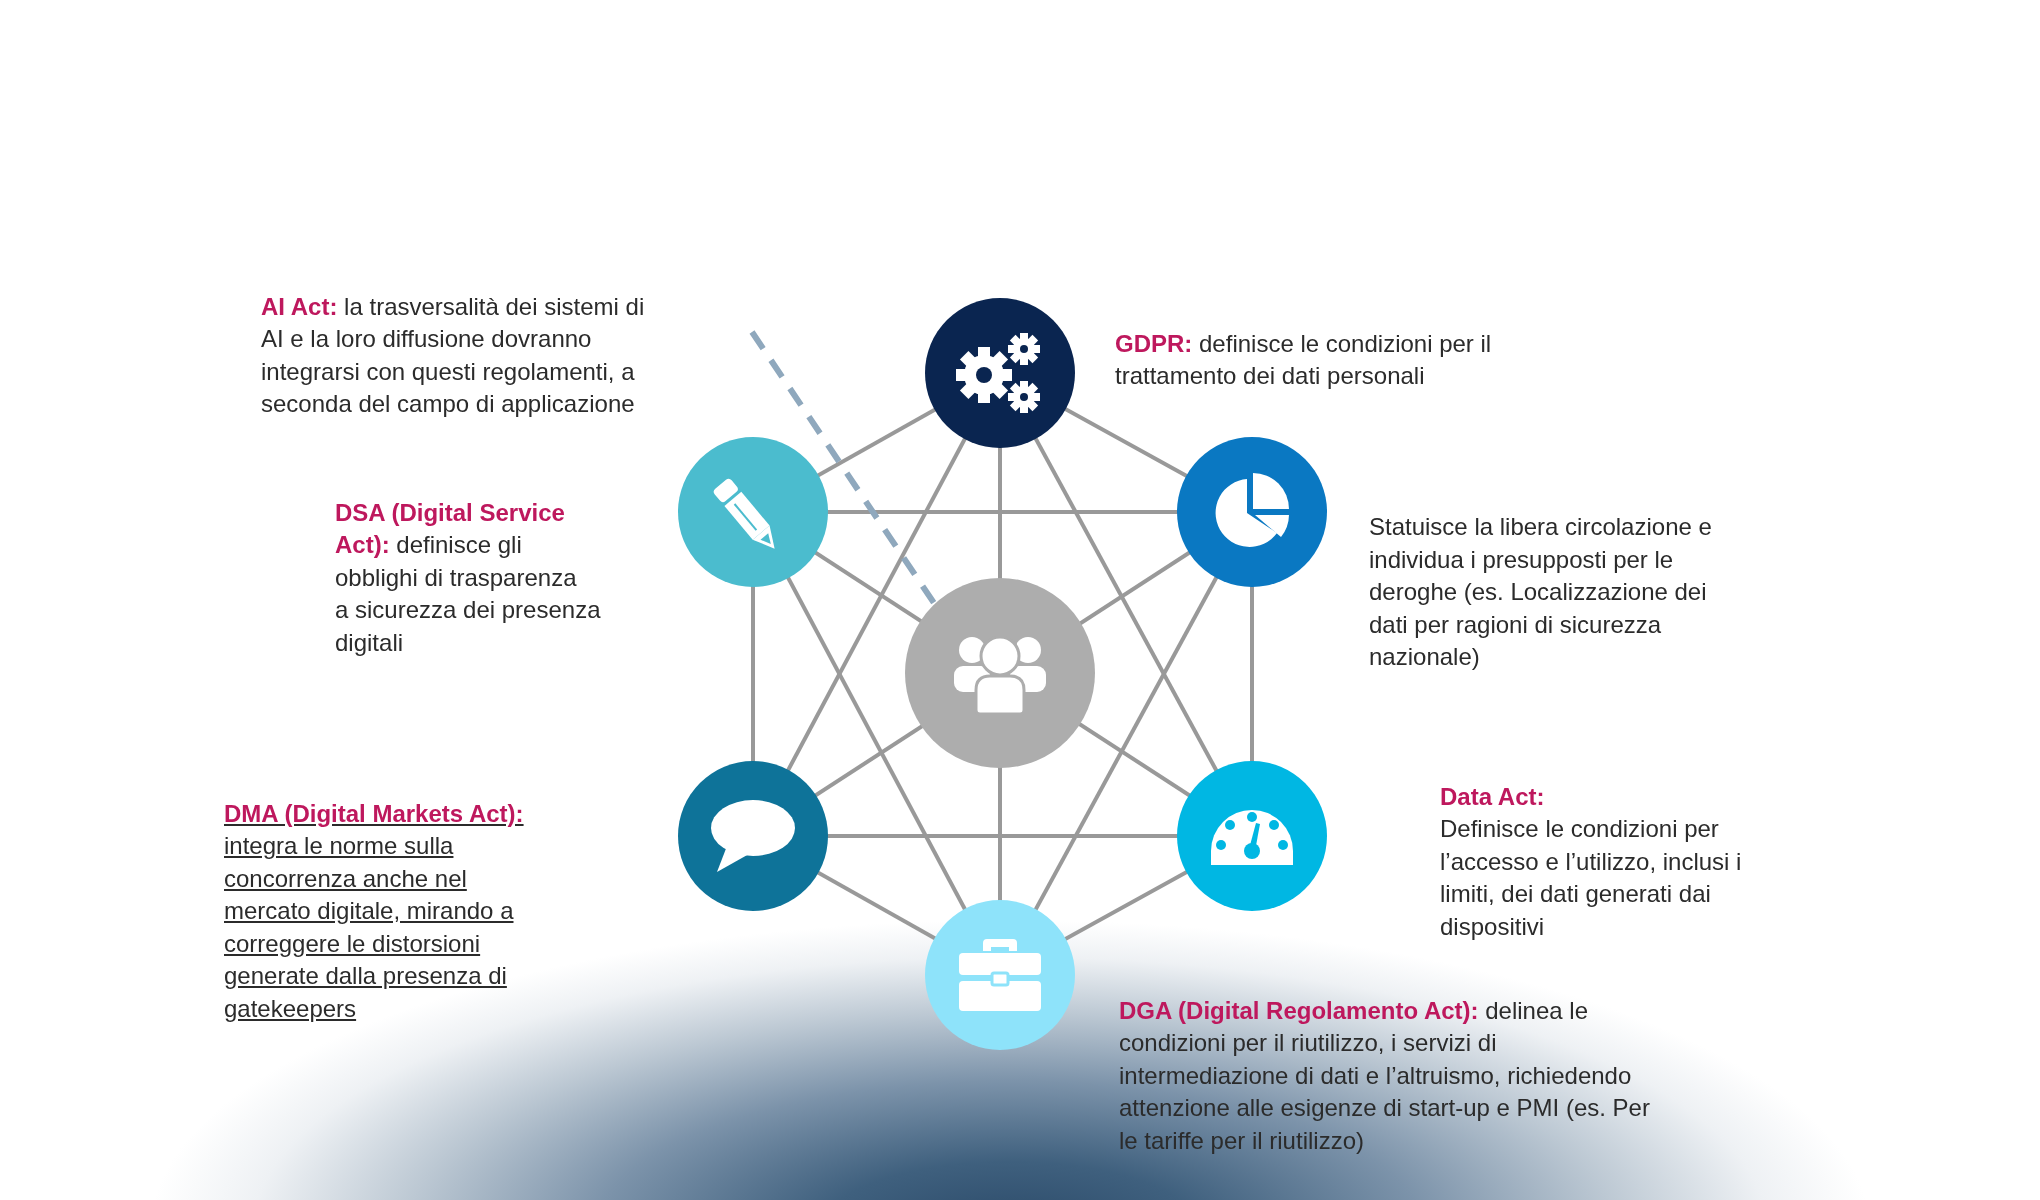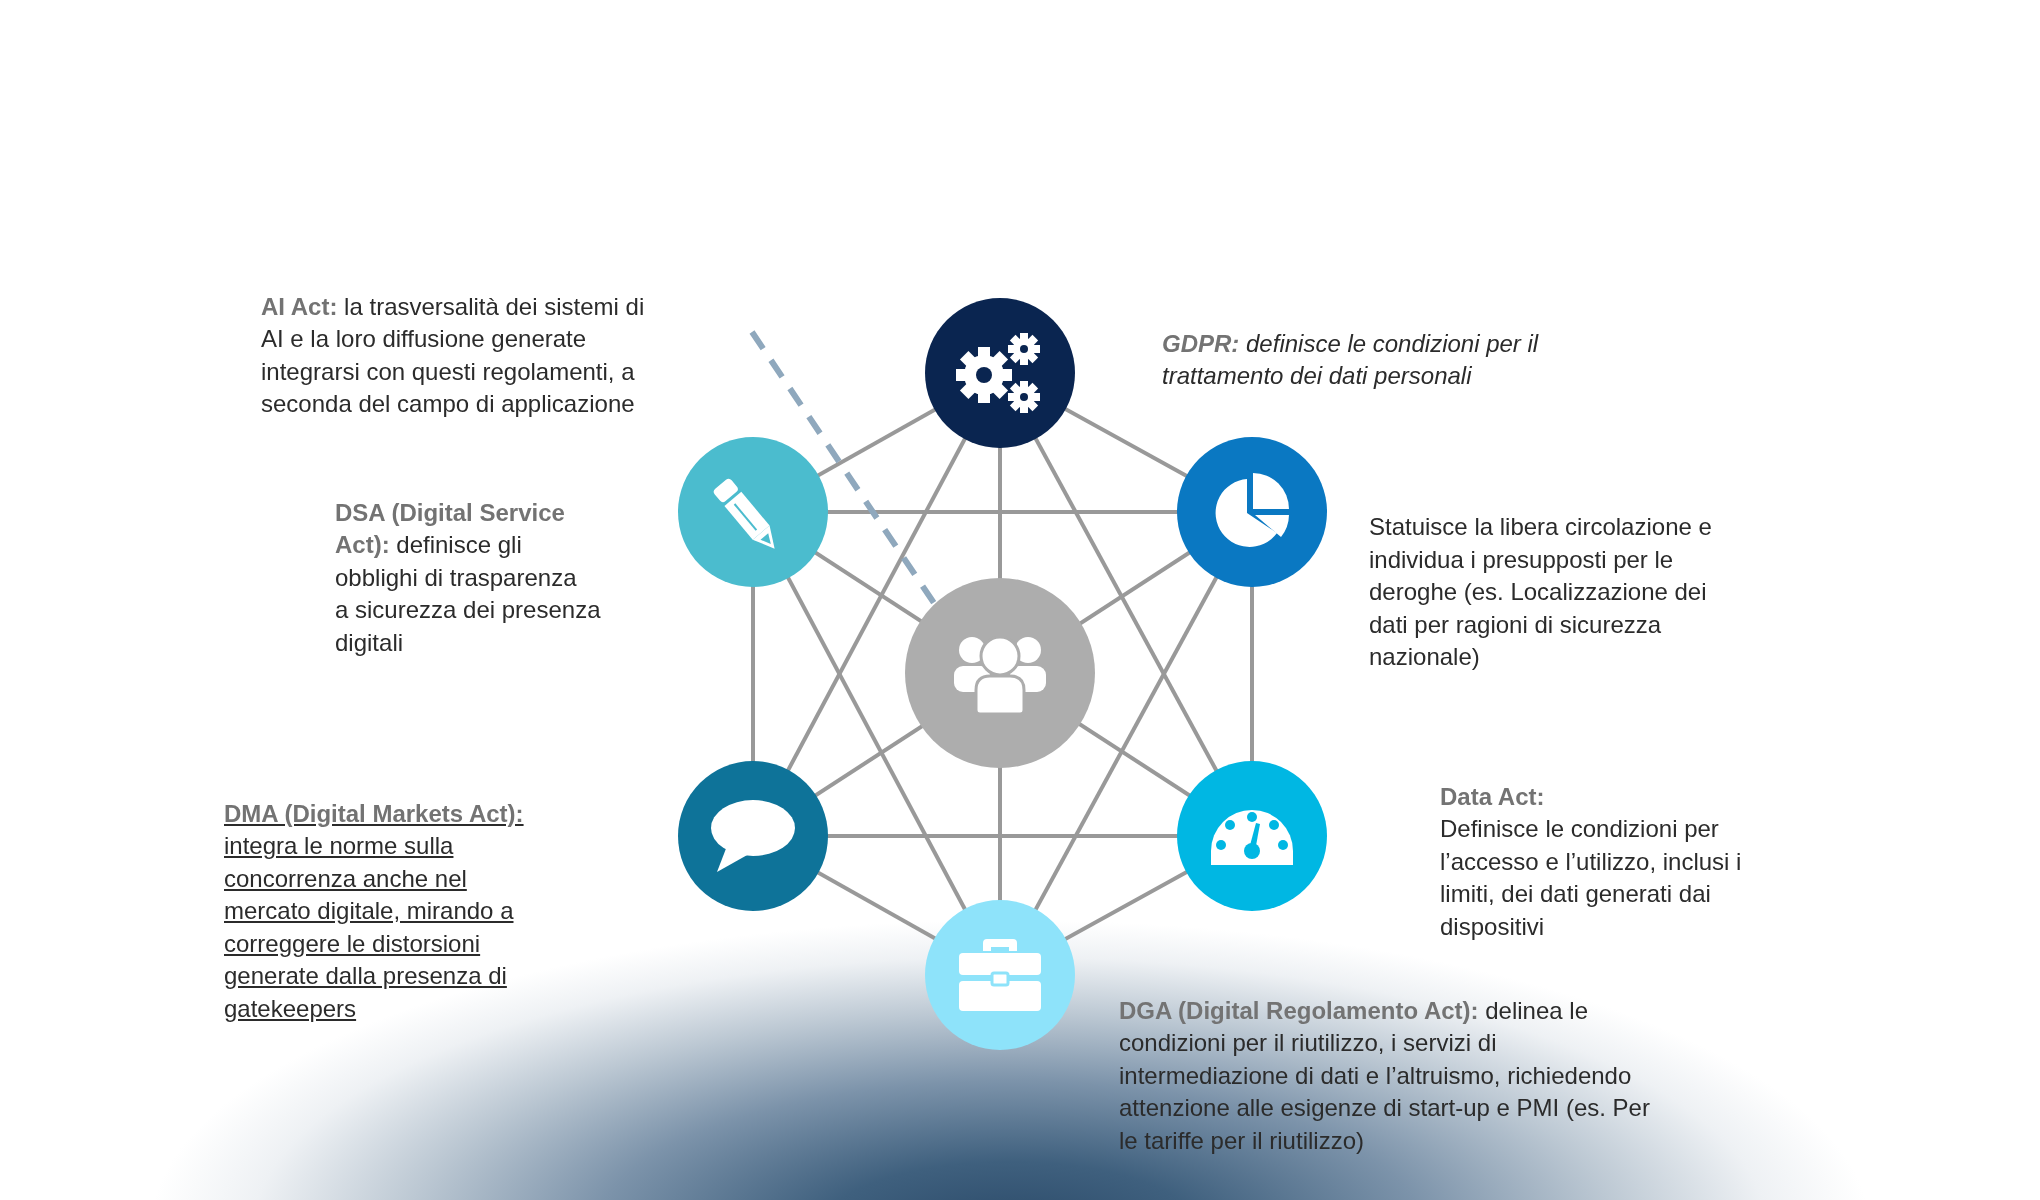--- a/index.html
+++ b/index.html
@@ -18,21 +18,21 @@
   svg.graph { position: absolute; left: 0; top: 0; }
   .node {
     position: absolute; border-radius: 50%;
     display: flex; align-items: center; justify-content: center;
   }
   .node svg { display: block; }
   .label {
     position: absolute; font-size: 24px; line-height: 32.5px;
     color: #2b2b2b; white-space: pre-line;
   }
-  .label b { font-weight: bold; color: #737373; }
+  .label b { font-weight: bold; color: #be185d; }
 </style>
 </head>
 <body>
 
 <div class="glow"></div>
 
 <svg class="graph" width="2040" height="1200">
   <g stroke="#999999" stroke-width="4" fill="none">
 
     <line x1="1000" y1="373" x2="1252" y2="512"></line>
@@ -164,26 +164,26 @@
       <rect x="22" y="17" width="22" height="44"></rect>
       <path d="M22 61 L44 61 L33 82 Z"></path>
       <rect x="30" y="22" width="2" height="34" fill="#4BBCCE"></rect>
       <path d="M28 66 L38 66 L33 76 Z" fill="#4BBCCE"></path>
     </g>
   </svg>
 </div>
 
 <div class="label" style="left:261px; top:258px; width:520px;">
   <b>AI Act:</b><span> la trasversalità dei sistemi di
-AI e la loro diffusione generate
+AI e la loro diffusione dovranno
 integrarsi con questi regolamenti, a
 seconda del campo di applicazione</span>
 </div>
 
-<div class="label" style="left:1162px; top:295px; width:520px;font-style:italic;">
+<div class="label" style="left:1115px; top:295px; width:520px;">
   <b>GDPR:</b><span> definisce le condizioni per il
 trattamento dei dati personali</span>
 </div>
 
 <div class="label" style="left:1369px; top:446px; width:520px;">
   <span>
 Statuisce la libera circolazione e
 individua i presupposti per le
 deroghe (es. Localizzazione dei
 dati per ragioni di sicurezza

